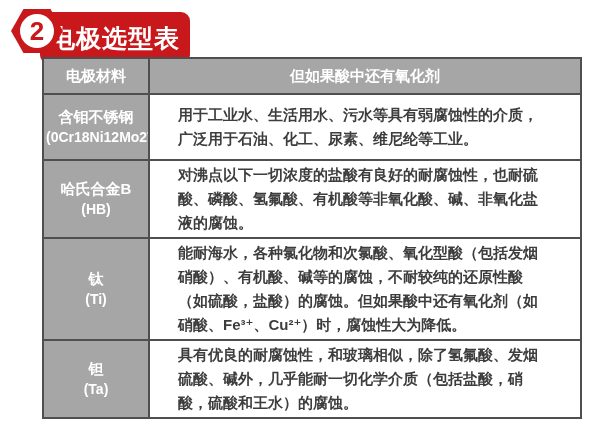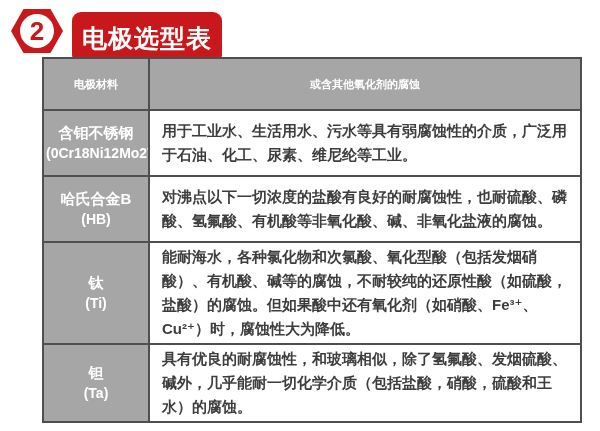--- a/index.html
+++ b/index.html
@@ -2,21 +2,21 @@
 <html lang="zh"><head>
 <meta charset="utf-8">
 <style>
   html,body{margin:0;padding:0;background:#ffffff;}
   .stage{
     position:relative;width:600px;height:431px;background:#ffffff;overflow:hidden;
     font-family:"Liberation Sans","DejaVu Sans",sans-serif;
   }
   
   .banner{
-    position:absolute;left:72px;top:12px;width:150px;height:52px;
+    position:absolute;left:40px;top:12px;width:150px;height:52px;
     background:#c8181c;border-radius:9px;
     display:flex;align-items:center;justify-content:center;
   }
   .banner span{
     color:#ffffff;font-size:25px;font-weight:bold;letter-spacing:1px;line-height:1;
   }
   .hex-badge{position:absolute;left:11px;top:9px;width:52px;height:44px;}
   .hex{
     position:absolute;inset:0;background:#c8181c;
     -webkit-clip-path:polygon(0% 50%,24% 0%,76% 0%,100% 50%,76% 100%,24% 100%);
@@ -31,31 +31,31 @@
   
   table.sel{
     position:absolute;left:42px;top:57px;width:540px;
     border-collapse:collapse;table-layout:fixed;
   }
   table.sel col.c-mat{width:106px;}
   table.sel th, table.sel td{
     border:2px solid #4f4f4f;overflow:hidden;
   }
   table.sel th{
-    background:#a6a6a6;color:#ffffff;font-size:11px;font-weight:bold;
-    height:26px;text-align:center;padding:12px;
+    background:#a6a6a6;color:#ffffff;font-size:15px;font-weight:bold;
+    height:26px;text-align:center;padding:4px;
   }
   td.mat{
     background:#a6a6a6;color:#ffffff;font-weight:bold;font-size:15px;
     text-align:center;vertical-align:middle;padding:12px 2px;line-height:20px;
   }
   td.mat .sub{font-size:14px;}
   td.desc{
     background:#ffffff;color:#3d3d3d;font-weight:bold;font-size:15px;
-    text-align:left;vertical-align:middle;padding:2px 12px;line-height:24px;
+    text-align:left;vertical-align:middle;padding:2px 28px;line-height:24px;
   }
   tr.rh1{height:42px;} tr.rh2{height:49px;} tr.rh3{height:65px;}
   tr.rh4{height:75px;} tr.rh5{height:43px;}
 </style>
 </head>
 <body>
 
 <div class="stage">
 
   <div class="banner">
@@ -69,21 +69,21 @@
   </div>
 
   <table class="sel">
     <colgroup>
         <col class="c-mat">
         <col>
       </colgroup>
     <tbody>
         <tr>
       <th>电极材料</th>
-      <th>或含其他氧化剂的腐蚀</th>
+      <th>但如果酸中还有氧化剂</th>
     </tr>
 
     <tr class="rh1">
       <td class="mat">
         <div>含钼不锈钢</div>
         <div class="sub">(0Cr18Ni12Mo2Ti)</div>
       </td>
       <td class="desc">用于工业水、生活用水、污水等具有弱腐蚀性的介质，广泛用于石油、化工、尿素、维尼纶等工业。</td>
     </tr>
 

